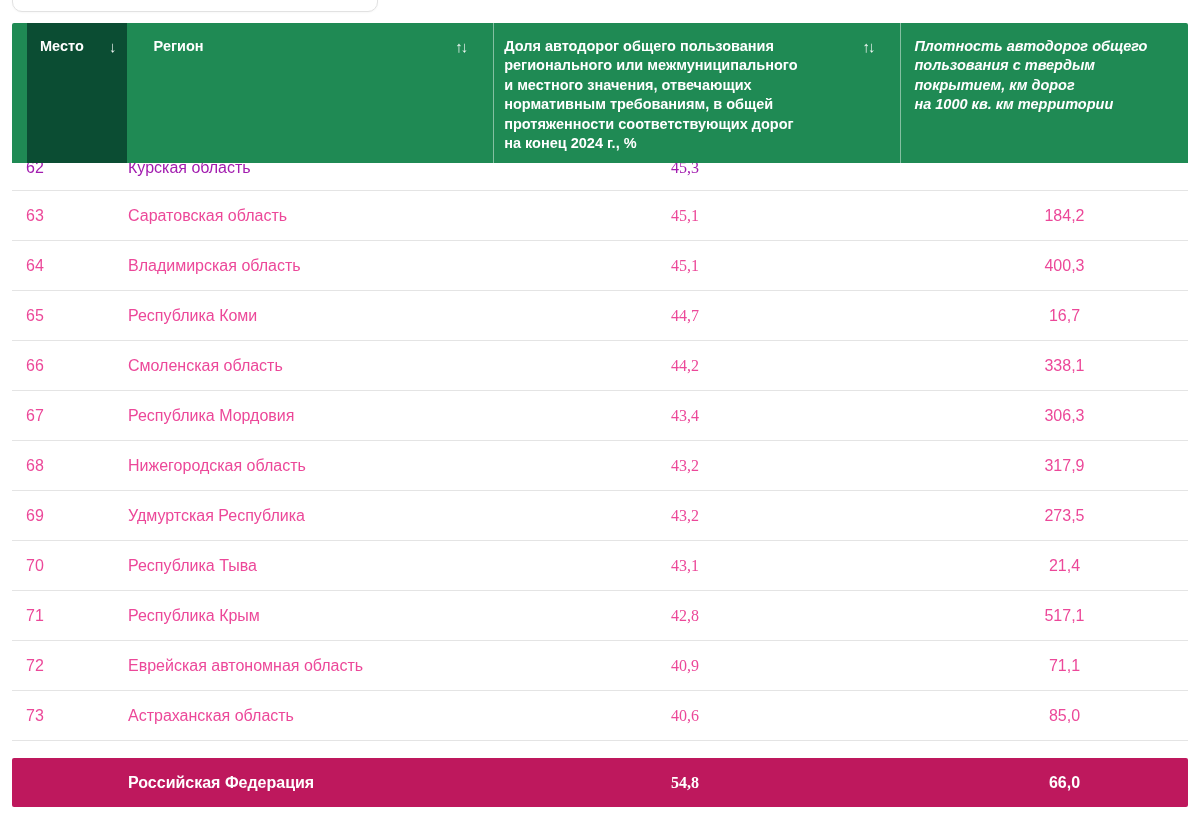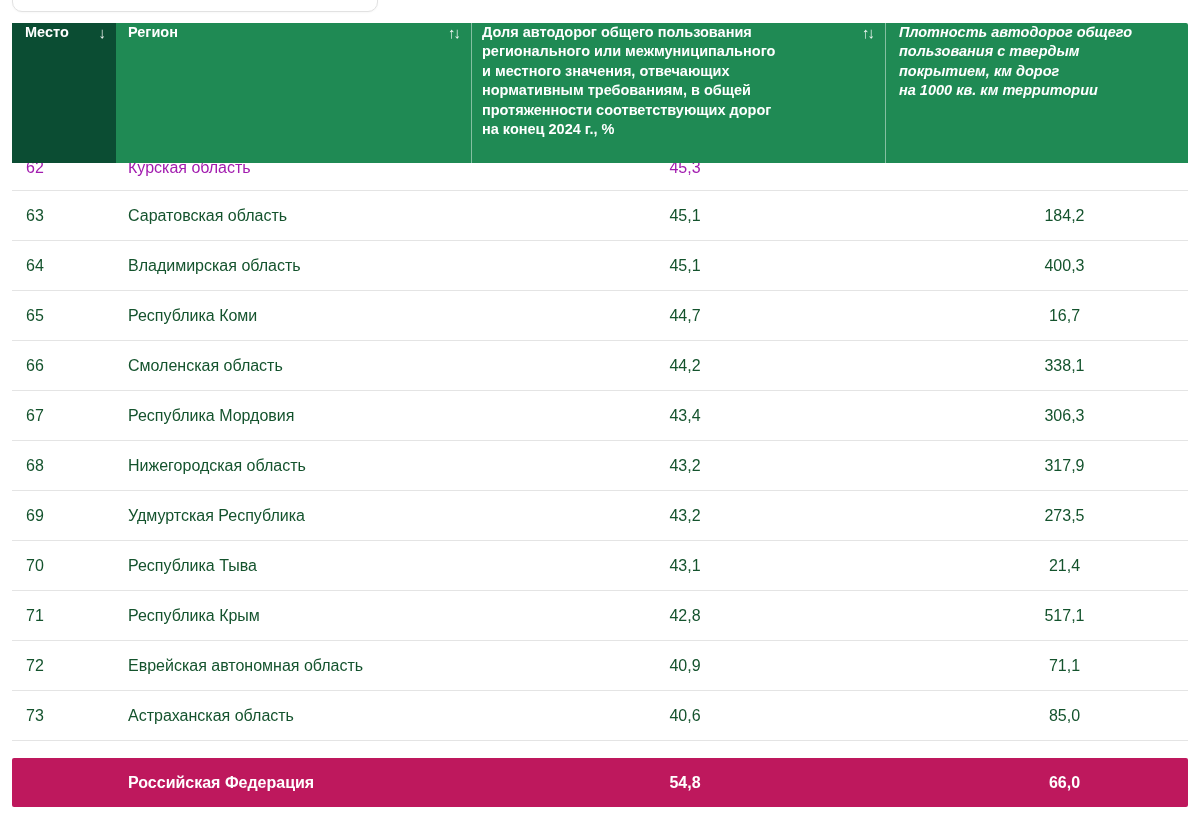--- a/index.html
+++ b/index.html
@@ -39,23 +39,25 @@
     display: flex;
     height: 140px;
     background: #1f8a54;
     color: #fff;
     border-radius: 2px 2px 0 0;
   }
   .th {
     display: flex;
     align-items: flex-start;
     justify-content: space-between;
+    padding-top: 14px;
     font-size: 14.5px;
     font-weight: 700;
     line-height: 1.34;
+    margin-left: 15px;
   }
   .th-label { white-space: pre-line; }
   .sort-icon {
     font-size: 15px;
     font-weight: 400;
     color: rgba(255,255,255,0.92);
     letter-spacing: -2px;
     flex: 0 0 auto;
   }
   .th-rank {
@@ -81,28 +83,28 @@
     padding-right: 12px;
     border-left: 1px solid rgba(255,255,255,0.45);
     font-style: italic;
   }
 
   
   .tbody { border-bottom: 1px solid #e4e4e4; }
   .row {
     display: flex;
     height: 50px;
-    color: #14532d;
+    color: #ec4899;
     font-size: 16px;
   }
   .row + .row { border-top: 1px solid #e4e4e4; }
   .cell { display: flex; align-items: center; height: 100%; }
   .c-rank    { width: 104px; padding-left: 14px; }
   .c-region  { width: 355px; padding-left: 12px; }
-  .c-share   { width: 414px; justify-content: center; padding-left: 14px; }
+  .c-share   { width: 414px; justify-content: center; padding-left: 14px; font-family: Liberation Serif, serif; }
   .c-density { width: 303px; justify-content: center; padding-left: 56px; }
 
   .row.clipped { height: 27px; overflow: hidden; color: #a21caf; }
   .row.clipped .cell { height: 50px; margin-top: -20px; }
 
   
   .tfoot {
     display: flex;
     height: 49px;
     margin-top: 17px;

